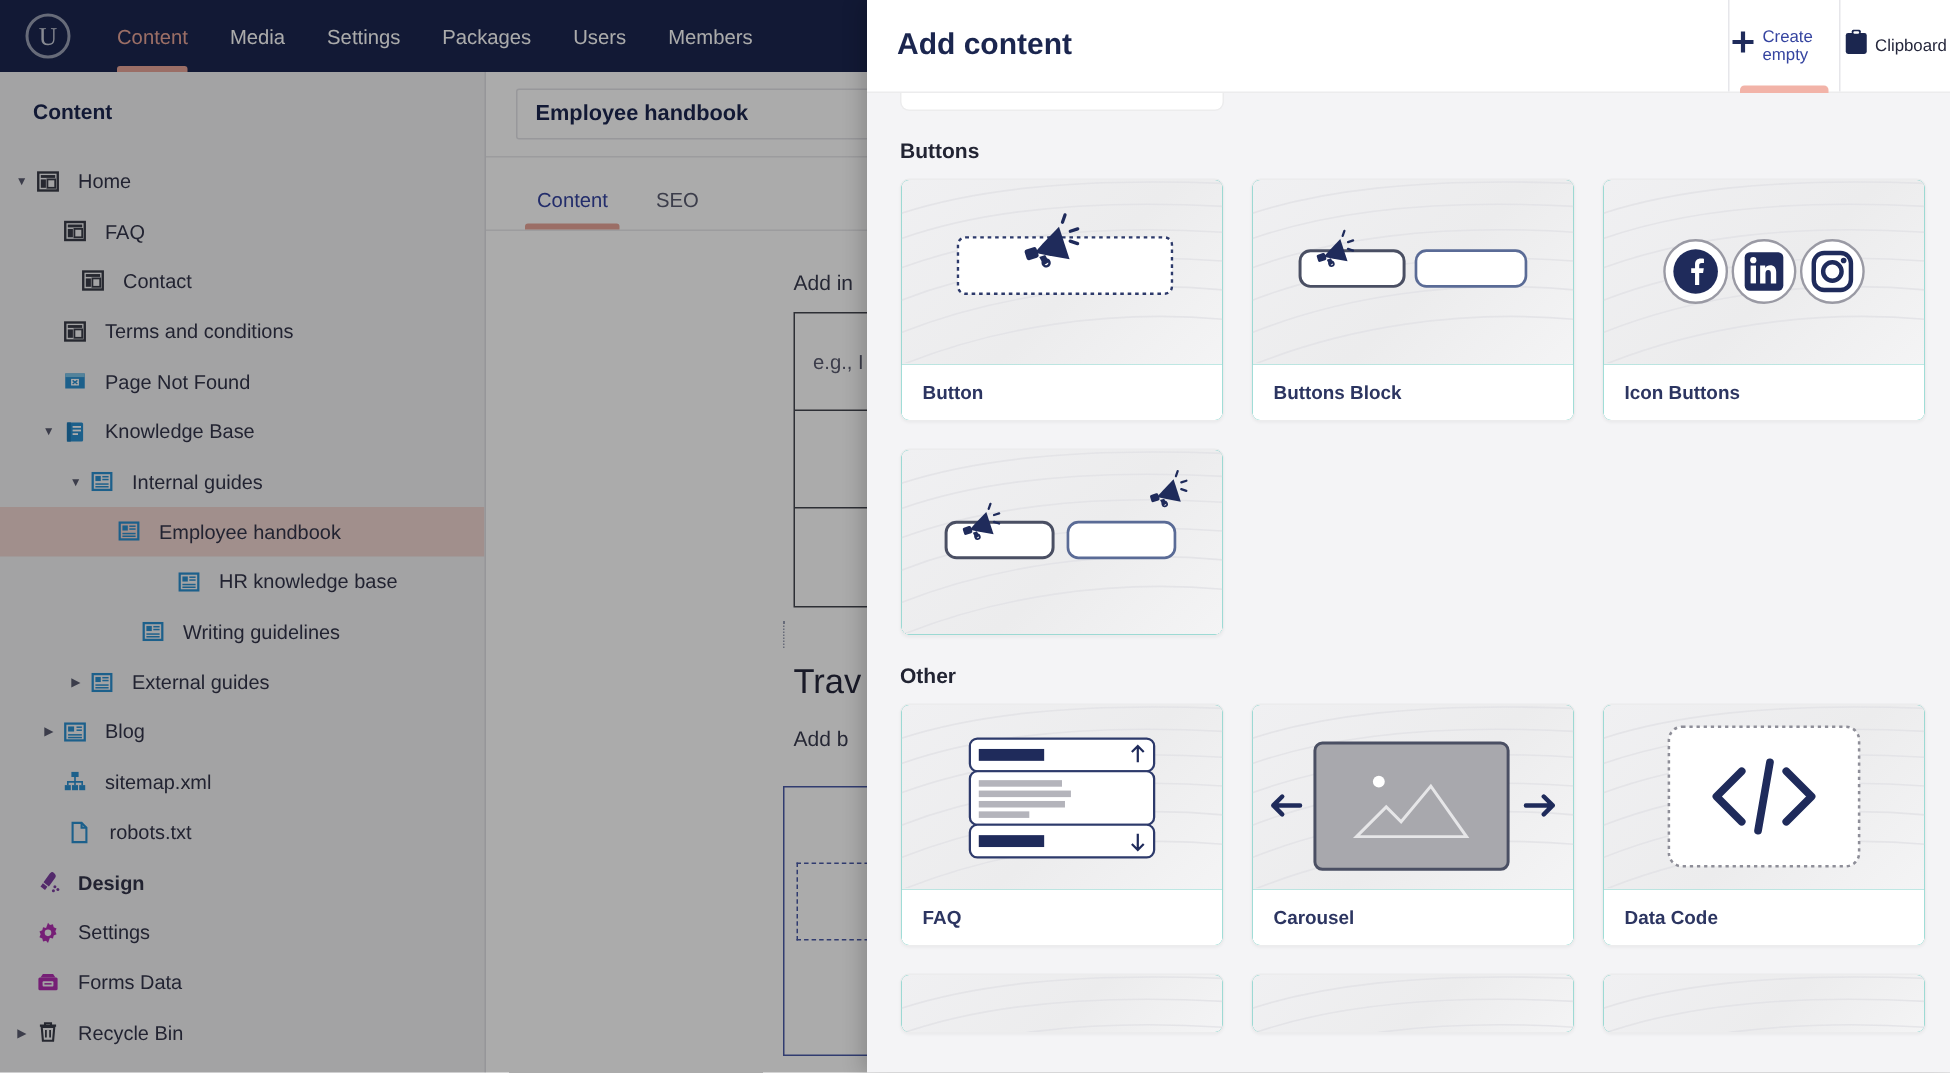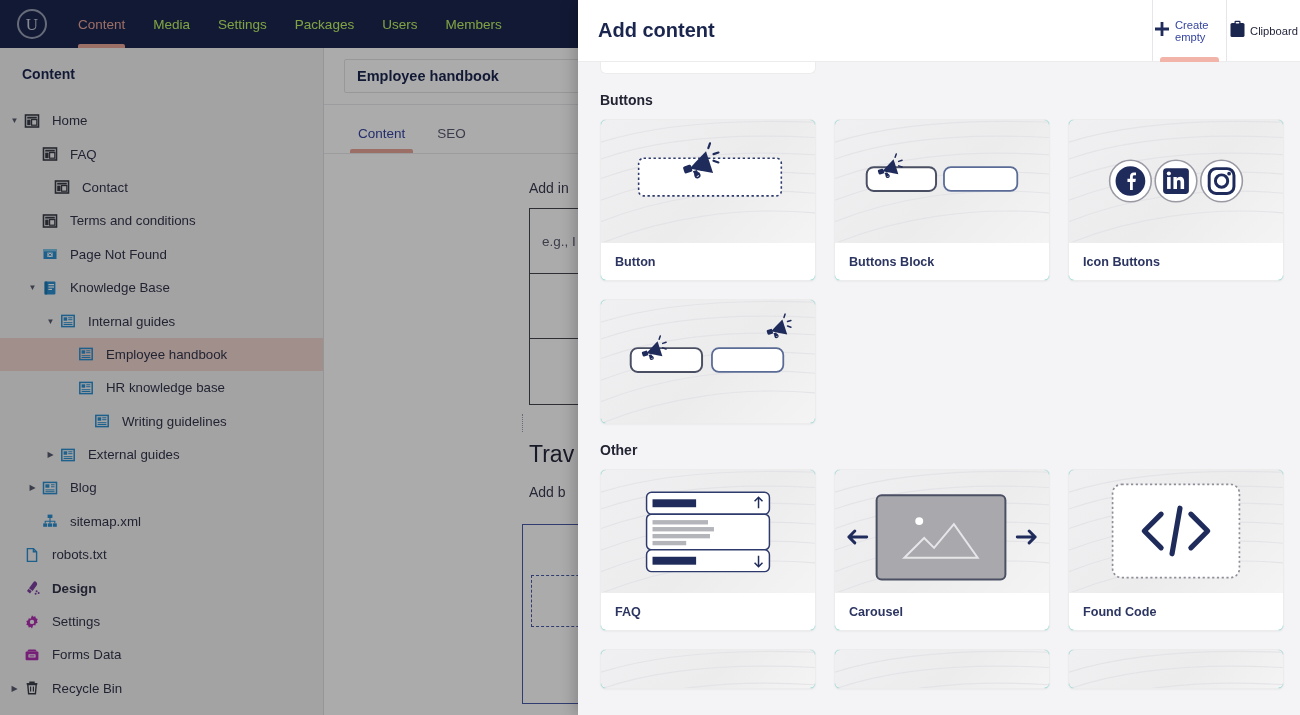--- a/index.html
+++ b/index.html
@@ -22,21 +22,21 @@
   }
   .logo-wrap { width: 64px; display: flex; justify-content: center; align-items: center; }
   .logo {
     width: 30px; height: 30px; border-radius: 50%;
     background: #1b264f; border: 2px solid #9aa0b5;
     display: flex; align-items: center; justify-content: center;
     color: #c9cdd9; font-size: 17px; font-weight: 400; line-height: 1;
     font-family: "Liberation Serif", serif;
   }
   .navitem {
-    color: #bef264; font-size: 13.5px; padding: 0 14px; height: 48px;
+    color: #ffffff; font-size: 13.5px; padding: 0 14px; height: 48px;
     display: flex; align-items: center; position: relative; cursor: pointer;
   }
   .navitem.active { color: #e8a598; }
   .navitem.active::after {
     content: ""; position: absolute; bottom: 0; left: 14px; right: 14px;
     height: 4px; background: #e8a598; border-radius: 2px 2px 0 0;
   }
 
   
   #tree-panel {
@@ -272,21 +272,21 @@
               <rect x="1.8" y="2.4" width="12.4" height="11.2" fill="none" stroke="#2b8fd0" stroke-width="1.5"></rect>
               <rect x="3.6" y="4.3" width="3.6" height="3.4" fill="#2b8fd0"></rect>
               <rect x="8.2" y="4.3" width="4.2" height="1" fill="#2b8fd0"></rect>
               <rect x="8.2" y="6.2" width="4.2" height="1" fill="#2b8fd0"></rect>
               <rect x="3.6" y="9.2" width="8.8" height="1" fill="#2b8fd0"></rect>
               <rect x="3.6" y="11" width="8.8" height="1" fill="#2b8fd0"></rect>
             </svg>
           </span>
           <span class="tree-label">Employee handbook</span>
         </div>
-        <div class="tree-row" style="padding-left: 62px;">
+        <div class="tree-row" style="padding-left: 62px; margin-left: 40px;">
           <span class="caret empty">▼</span>
           <span class="tree-ico">
             <svg class="ic" width="16" height="16" viewBox="0 0 16 16">
               <rect x="1.8" y="2.4" width="12.4" height="11.2" fill="none" stroke="#2b8fd0" stroke-width="1.5"></rect>
               <rect x="3.6" y="4.3" width="3.6" height="3.4" fill="#2b8fd0"></rect>
               <rect x="8.2" y="4.3" width="4.2" height="1" fill="#2b8fd0"></rect>
               <rect x="8.2" y="6.2" width="4.2" height="1" fill="#2b8fd0"></rect>
               <rect x="3.6" y="9.2" width="8.8" height="1" fill="#2b8fd0"></rect>
               <rect x="3.6" y="11" width="8.8" height="1" fill="#2b8fd0"></rect>
             </svg>
@@ -341,21 +341,21 @@
             <svg class="ic" width="16" height="16" viewBox="0 0 16 16">
               <rect x="5.6" y="1.6" width="4.8" height="3.4" fill="#2b8fd0"></rect>
               <rect x="1.2" y="10.4" width="4" height="3.4" fill="#2b8fd0"></rect>
               <rect x="6" y="10.4" width="4" height="3.4" fill="#2b8fd0"></rect>
               <rect x="10.8" y="10.4" width="4" height="3.4" fill="#2b8fd0"></rect>
               <path d="M8 5v3.2M3.2 10.4V8.2h9.6v2.2M8 8.2v2.2" stroke="#2b8fd0" stroke-width="1.1" fill="none"></path>
             </svg>
           </span>
           <span class="tree-label">sitemap.xml</span>
         </div>
-        <div class="tree-row" style="padding-left: 8px;">
+        <div class="tree-row" style="padding-left: 29px;">
           <span class="caret empty">▼</span>
           <span class="tree-ico">
             <svg class="ic" width="16" height="16" viewBox="0 0 16 16">
               <path d="M3.4 1.6h6l3.2 3.2v9.6H3.4z" fill="none" stroke="#2b8fd0" stroke-width="1.4"></path>
               <path d="M9.4 1.6v3.2h3.2" fill="none" stroke="#2b8fd0" stroke-width="1.4"></path>
             </svg>
           </span>
           <span class="tree-label">robots.txt</span>
         </div>
         <div class="tree-row" style="padding-left: 8px; font-weight: bold;">
@@ -657,21 +657,21 @@
                 </svg>
                 <svg viewBox="0 0 216 123" width="216" height="123" style="position:relative">
                   <rect x="44" y="14" width="128" height="94" rx="9" fill="#fff" stroke="#8e8e98" stroke-width="1.7" stroke-dasharray="2.2 2.6"></rect>
                   <g stroke="#1f2b5b" stroke-width="5.2" fill="none" stroke-linecap="round" stroke-linejoin="round">
                     <path d="M93 44L76 61l17 17"></path>
                     <path d="M123 44l17 17-17 17"></path>
                     <path d="M112 38l-8 46"></path>
                   </g>
                 </svg>
               </div>
-              <div class="card-label">Found Code</div>
+              <div class="card-label">Data Code</div>
             </div>
           </div>
           <div class="grid" style="margin-top: 18px;">
             <div class="card" style="height: 40px;">
               <div class="thumb" style="height:40px">
                 <svg class="swirl" viewBox="0 0 216 123" preserveAspectRatio="none">
                   <g fill="none" stroke="#e2e2e6" stroke-width="1.1">
                     <path d="M-30 34C30 6 120 -4 250 4"></path>
                     <path d="M-30 52C34 20 128 10 250 20"></path>
                     <path d="M-30 72C38 38 134 26 250 38"></path>

